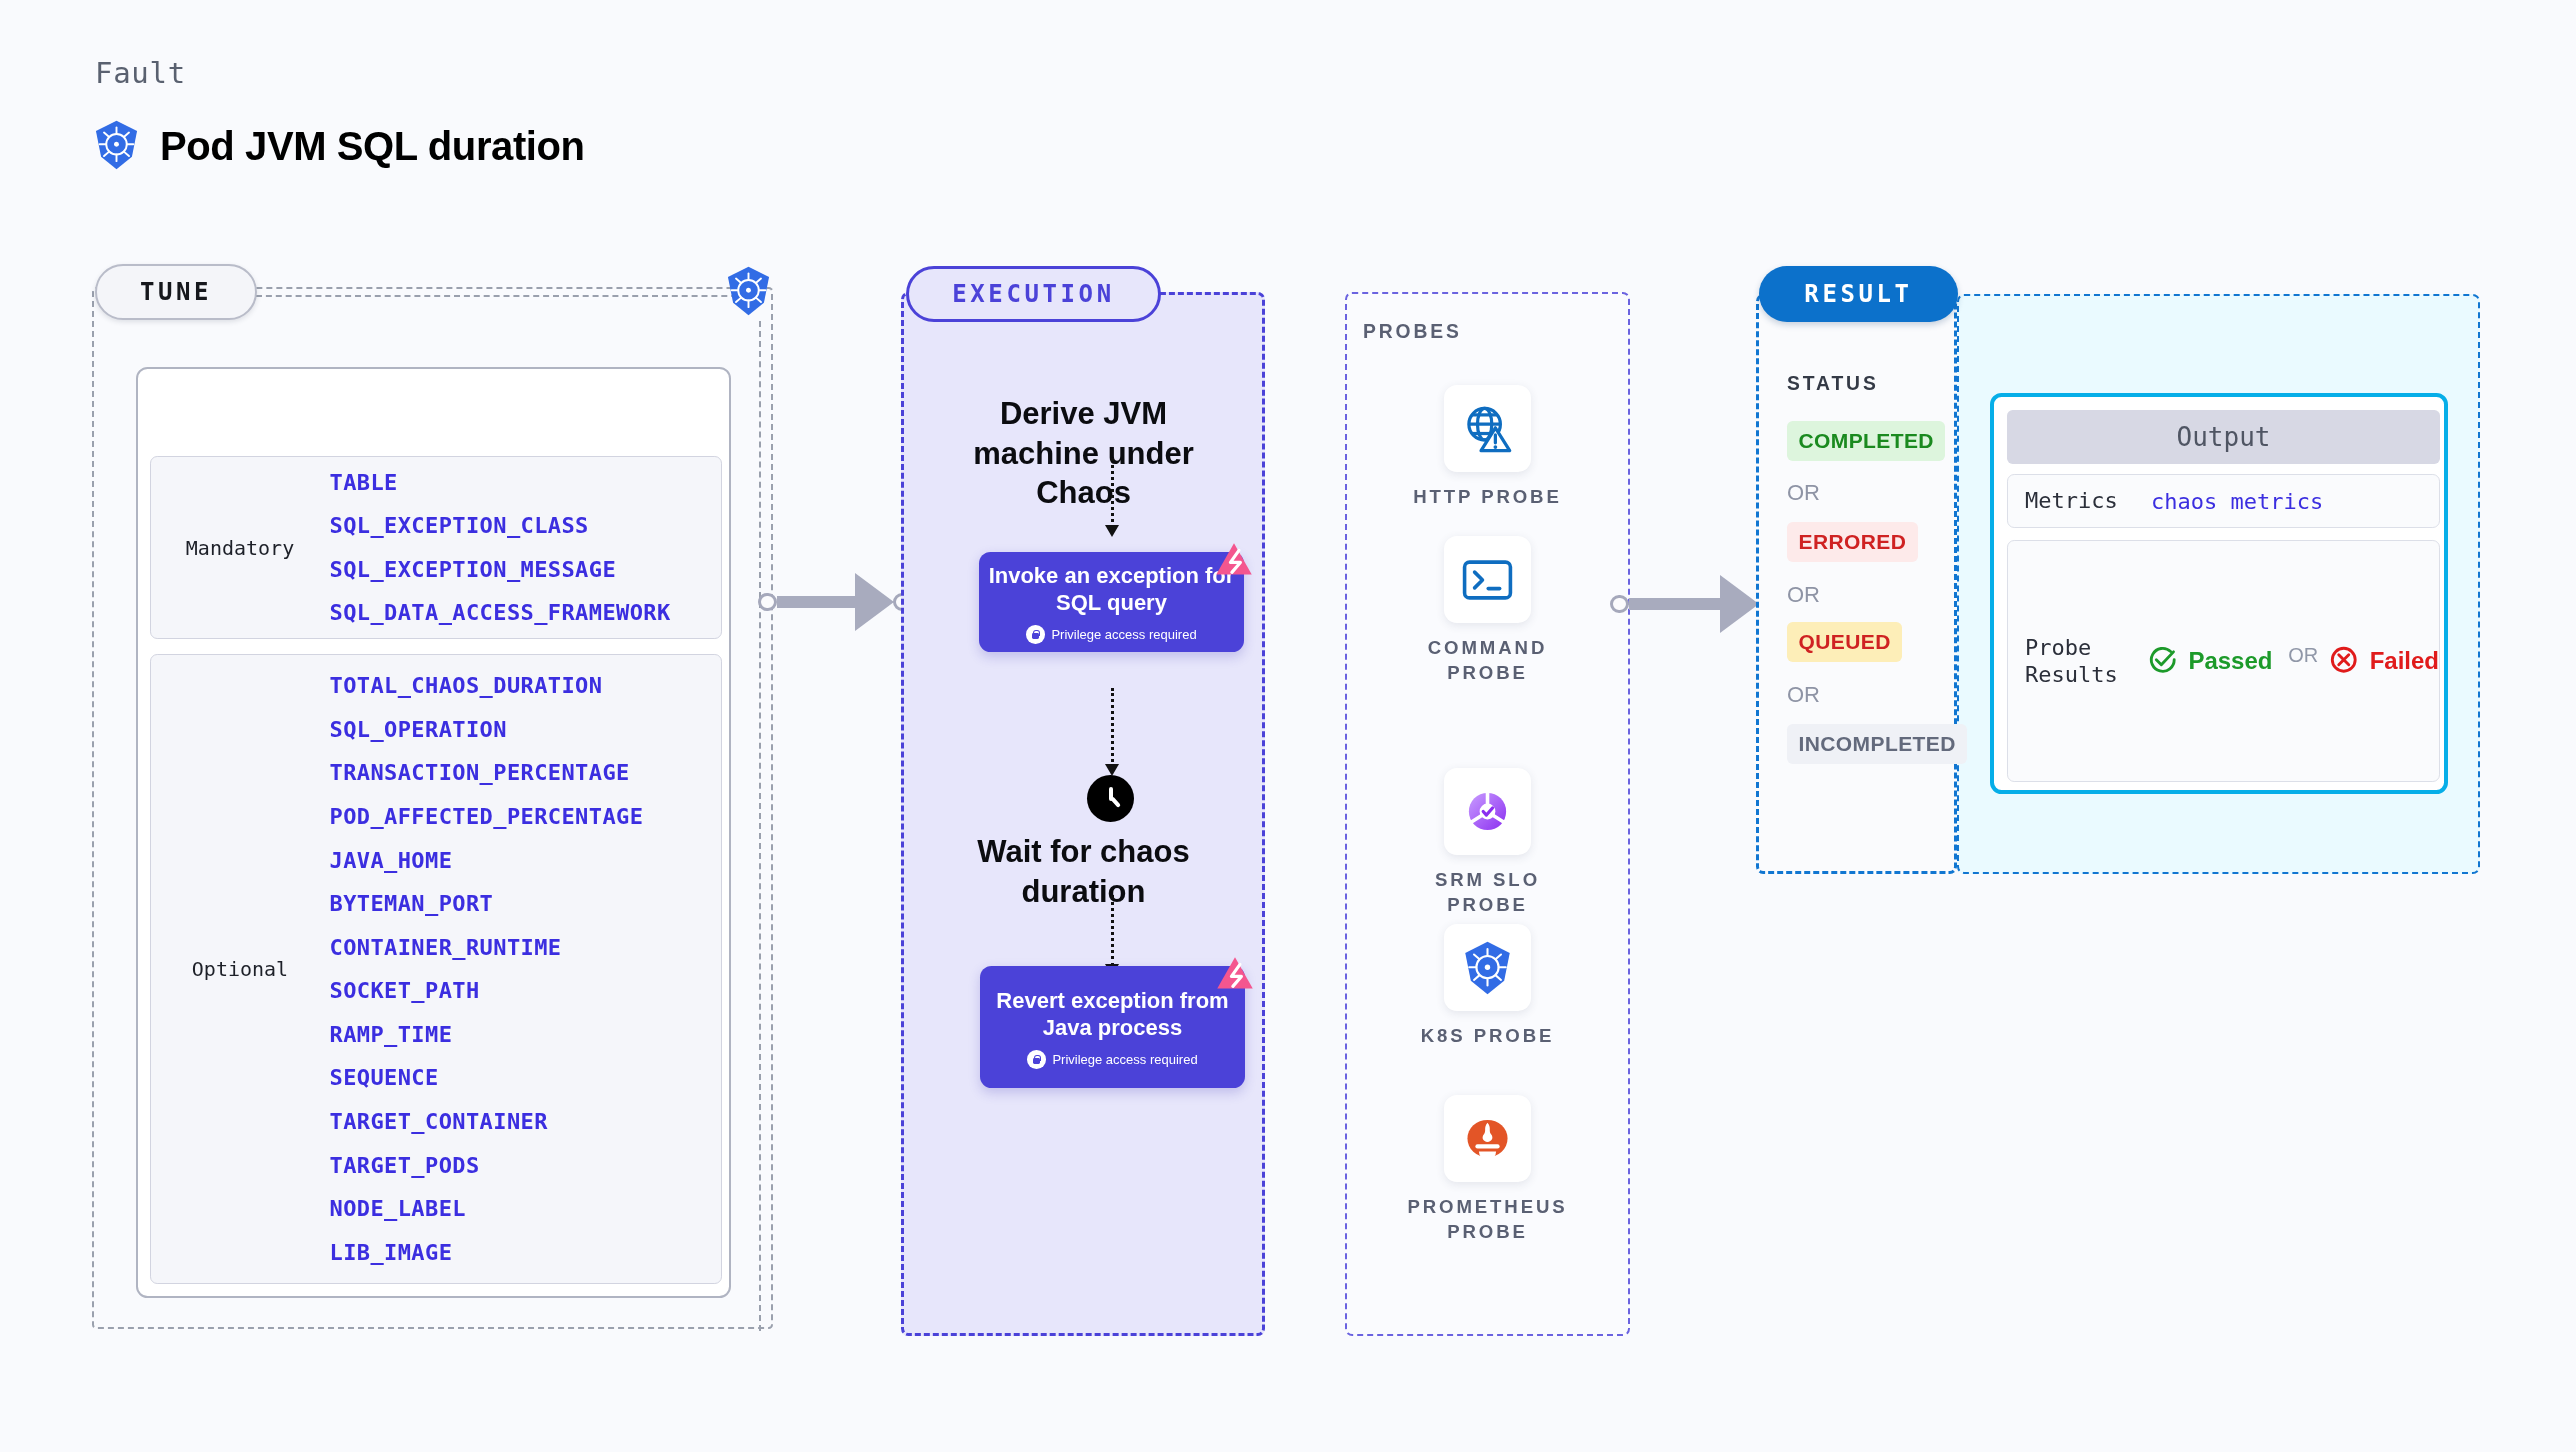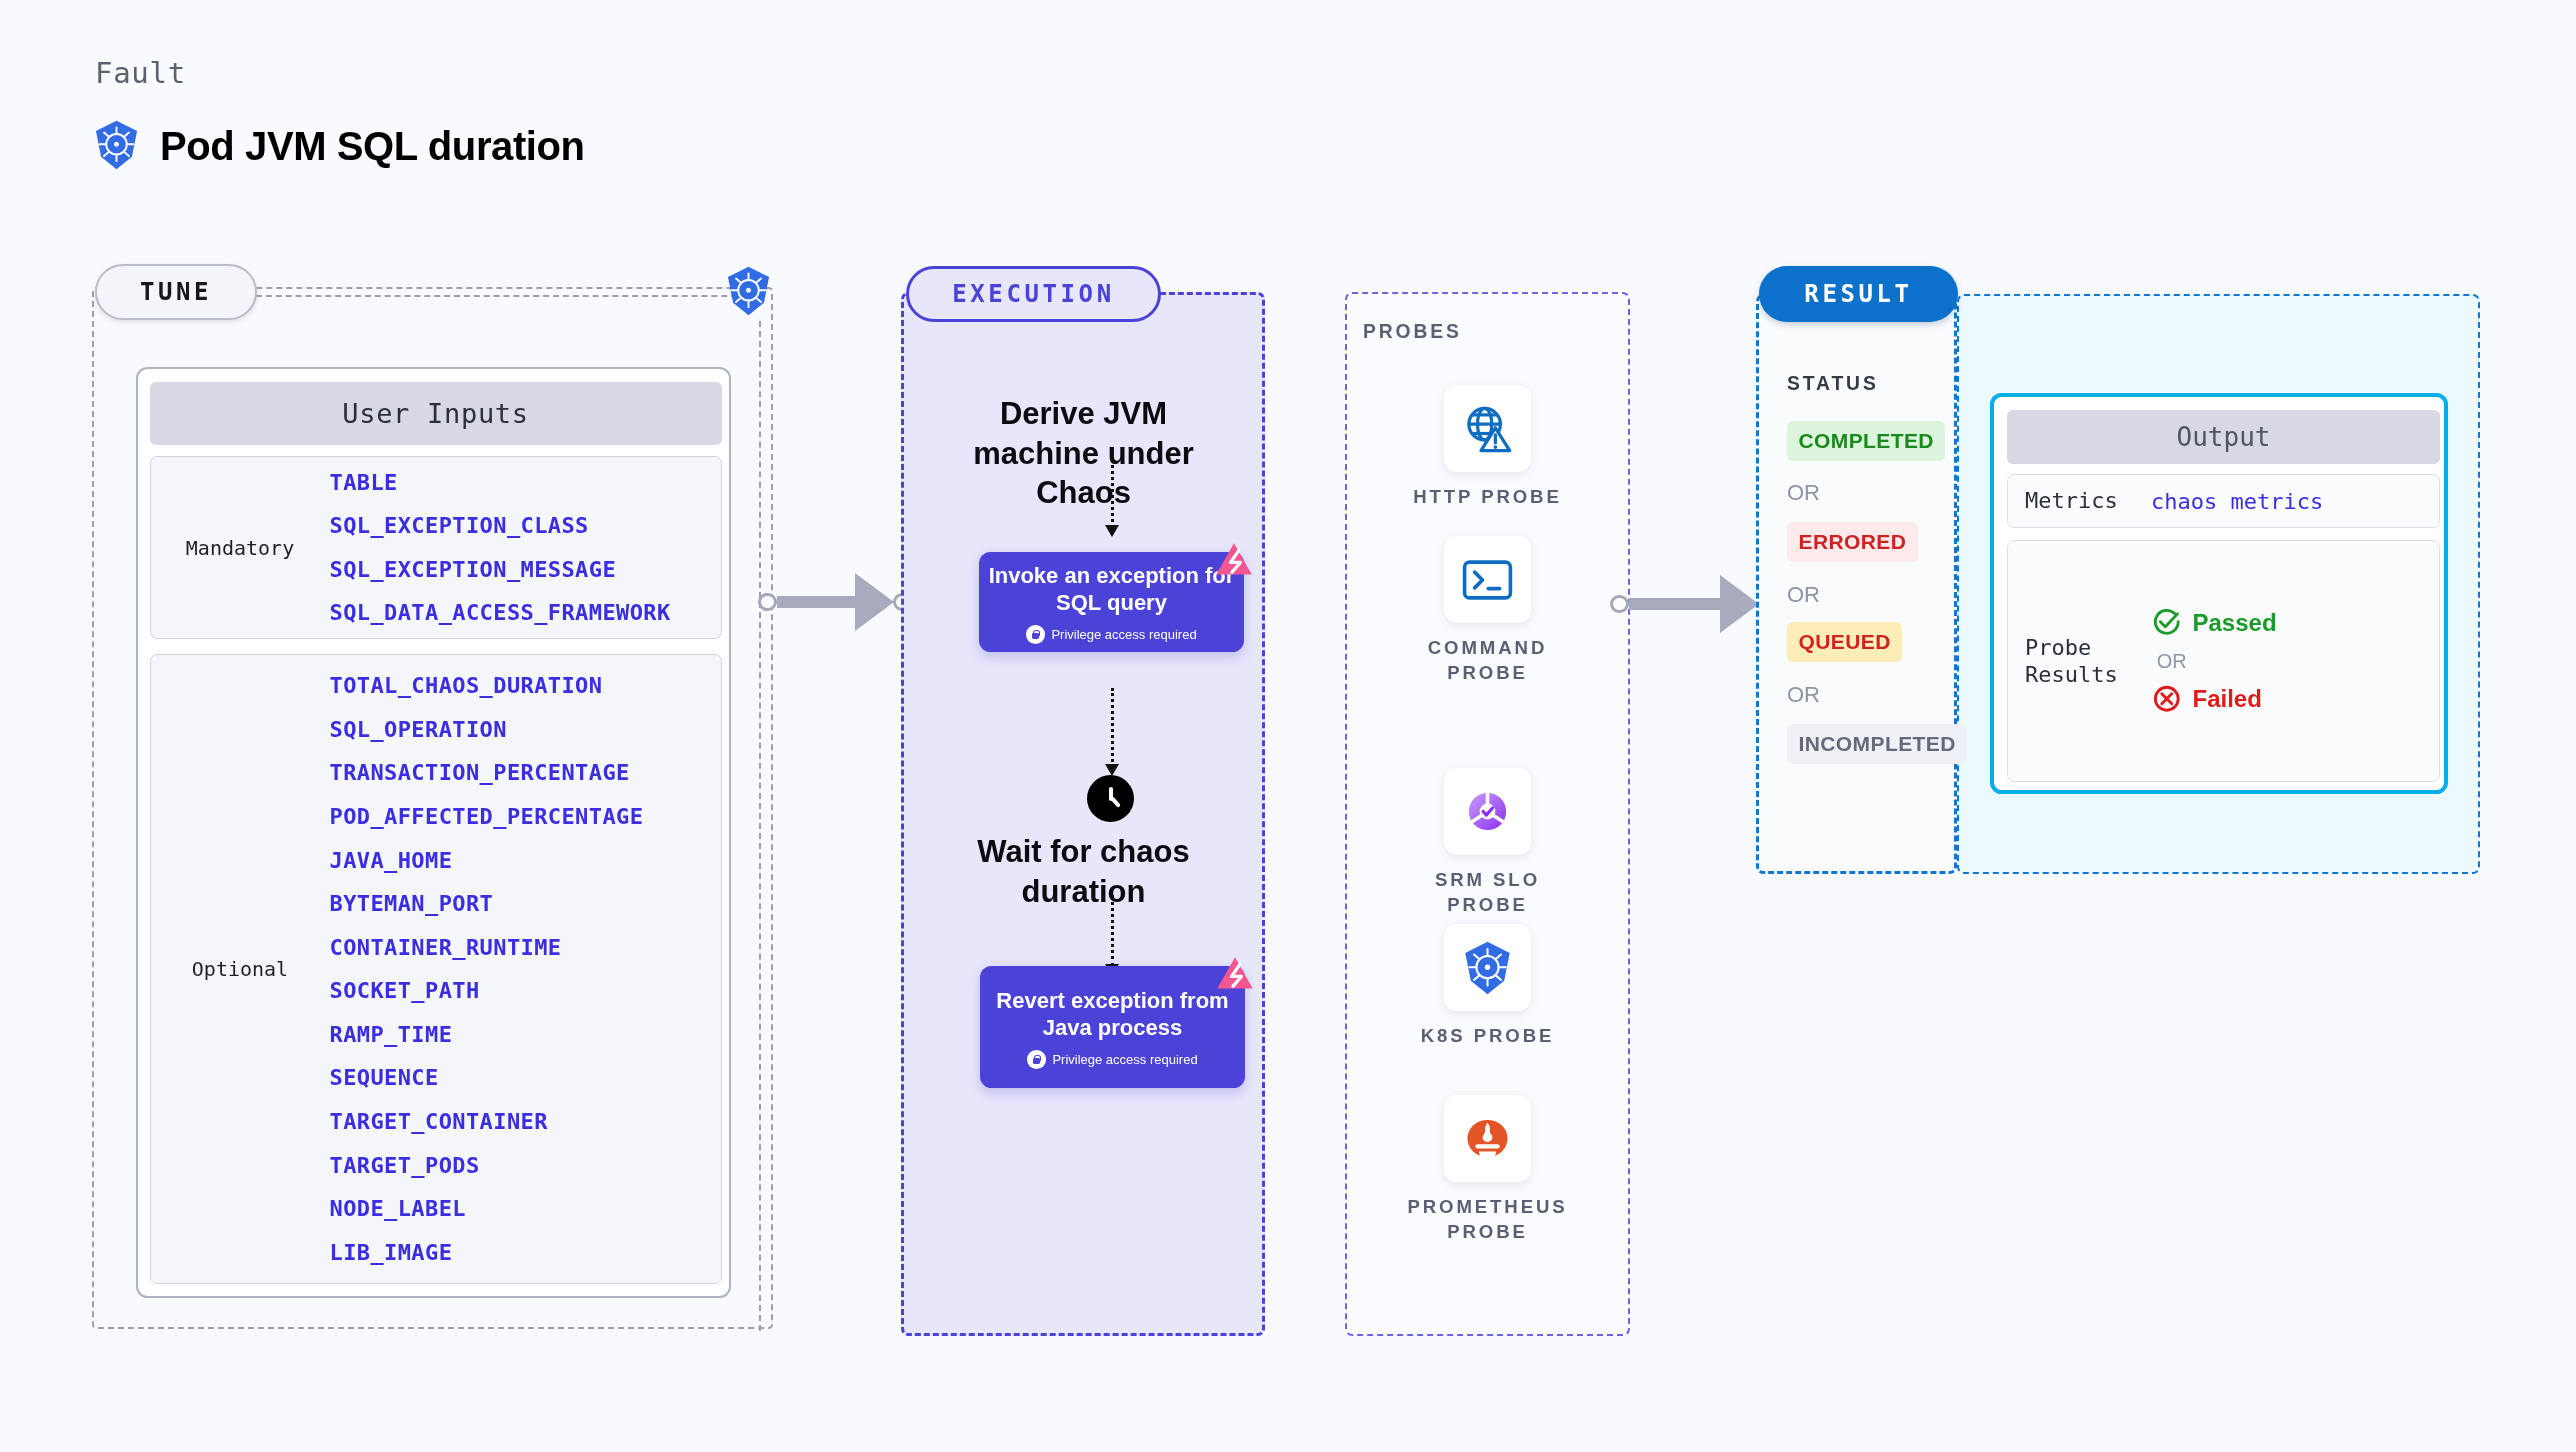--- a/index.html
+++ b/index.html
@@ -267,21 +267,21 @@
   #output-row-probe   { top: 143px; height: 242px; }
   .output-key {
     width: 143px; padding-left: 17px;
     font-family: "DejaVu Sans Mono", monospace; font-size: 22px;
     color: #2b2f3a; line-height: 1.25;
   }
   .output-val-metrics {
     font-family: "DejaVu Sans Mono", monospace; font-size: 22px;
     color: #3b2ee0;
   }
-  .probe-results-col { display: flex; flex-direction: column; gap: 10px; }
+  .probe-results-col { display: flex; flex-direction: row; gap: 10px; }
   .pr-line { display: flex; align-items: center; gap: 10px; }
   .pr-text { font-size: 24px; font-weight: bold; }
   .pr-pass { color: #1c9a2a; }
   .pr-fail { color: #e01b1b; }
   .pr-or { font-size: 20px; color: #9097a8; padding-left: 5.7px; }
 
   .k8s-badge { display: block; }
 </style>
 </head>
 <body>
@@ -326,21 +326,20 @@
           <path d="M46 33 L55 33"></path>
         <path d="M22 23 L15 17"></path>
           <path d="M42 43 L49 49"></path>
         <path d="M42 23 L49 17"></path>
           <path d="M22 43 L15 49"></path>
       </g>
     </svg>
   </div>
 
   <div class="inputs-card">
-    <div class="inputs-title">User Inputs</div>
 
     <div class="param-group" id="group-mandatory">
       <div class="group-label">Mandatory</div>
       <div class="group-items">
         <div>TABLE</div>
         <div>SQL_EXCEPTION_CLASS</div>
         <div>SQL_EXCEPTION_MESSAGE</div>
         <div>SQL_DATA_ACCESS_FRAMEWORK</div>
       </div>
     </div>

